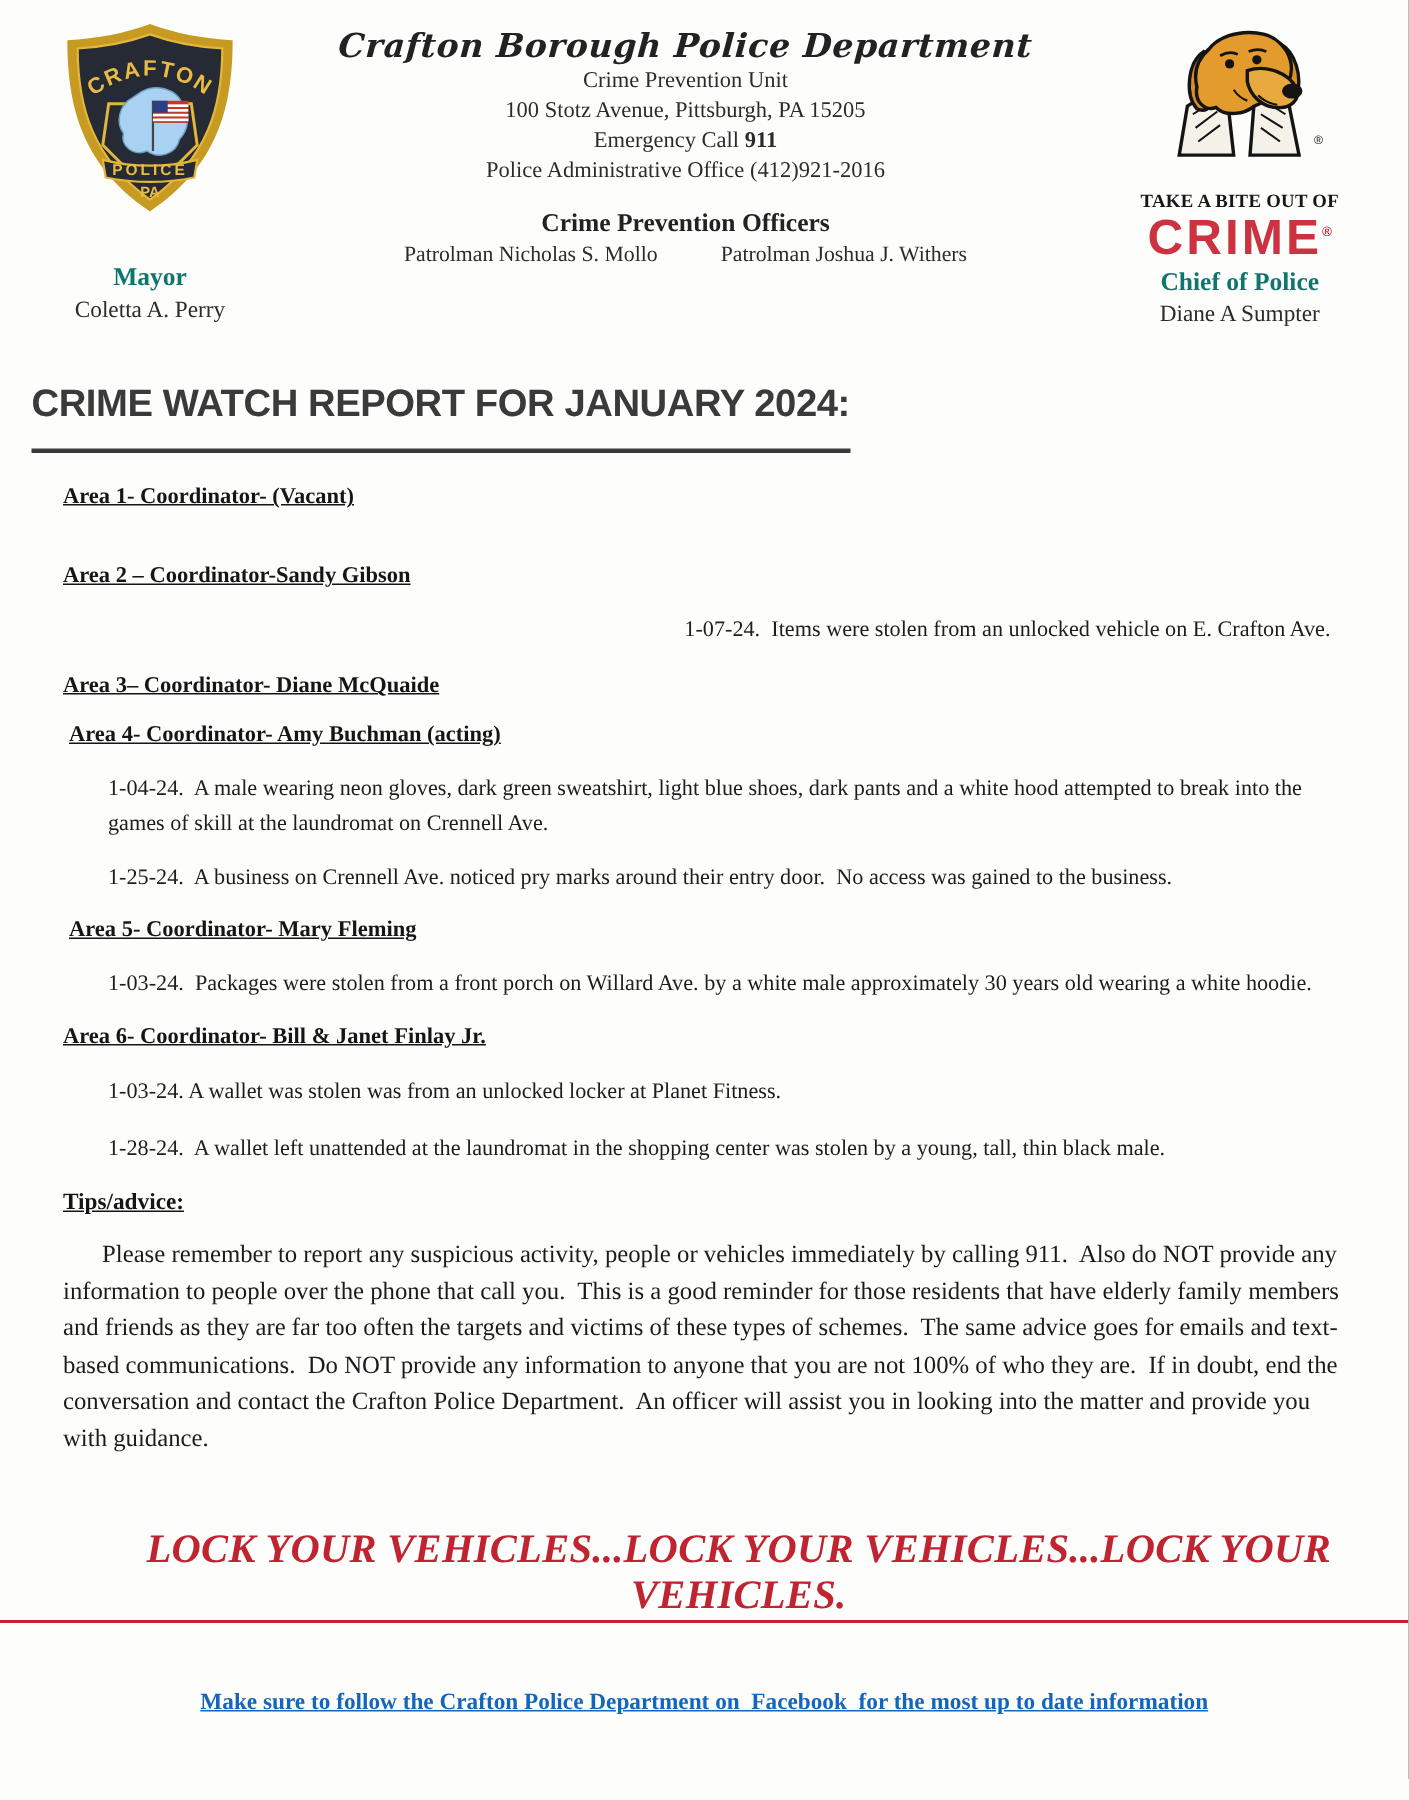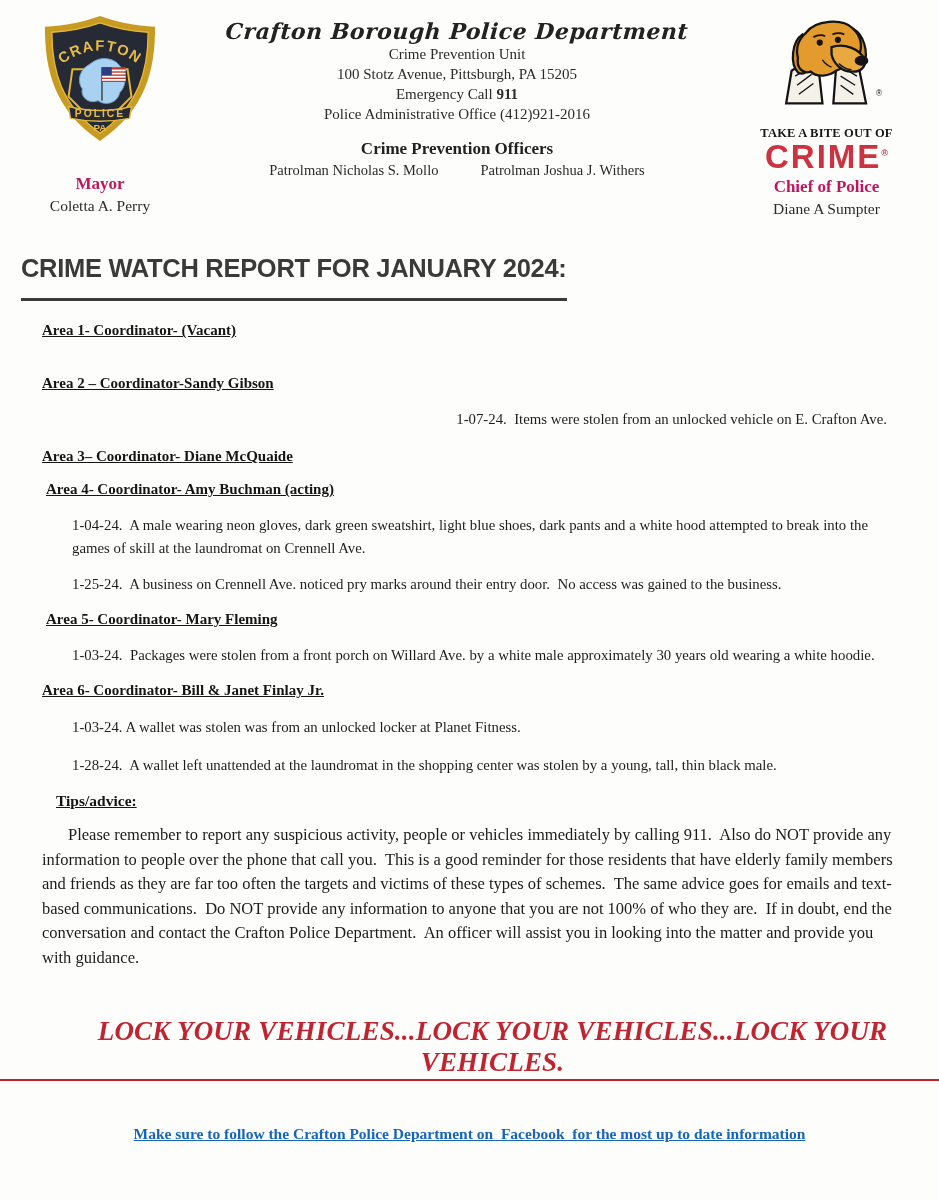--- a/index.html
+++ b/index.html
@@ -14,21 +14,21 @@
   .col-center{flex:1; text-align:center;}
   .col-right{width:225px; text-align:center; flex:none;}
   .dept-title{
     font-family:"DejaVu Serif", serif; font-style:italic; font-weight:bold;
     font-size:22px; color:#222; letter-spacing:.5px; margin-top:6px;
     transform:skewX(-4deg);
   }
   .hline{font-size:15px; color:#2b2b2b; line-height:20px;}
   .officers-title{font-size:17px; font-weight:bold; margin-top:15px; color:#222;}
   .officers-row{display:flex; justify-content:center; gap:42px; font-size:14.5px; margin-top:3px; color:#2b2b2b;}
-  .person-label{font-size:17px; font-weight:bold; color:#be185d; margin-top:24px;}
+  .person-label{font-size:17px; font-weight:bold; color:#0f766e; margin-top:24px;}
   .person-name{font-size:15.5px; color:#2b2b2b; margin-top:3px;}
   .tagline{font-family:"Liberation Serif",serif; font-size:12.5px; font-weight:bold; color:#171717; letter-spacing:.2px; margin-top:-2px;}
   .crime-word{
     font-family:"Liberation Sans",sans-serif; font-weight:900; font-size:33px;
     color:#cc3340; letter-spacing:2px; line-height:.95;
   }
   .crime-word sup{font-size:9px; letter-spacing:0;}
   .col-right .person-label{margin-top:5px;}
   
   .report-title-wrap{margin:36px 0 0 21px;}
@@ -40,21 +40,21 @@
   .area-heading{
     margin-left:42px; font-size:15px; font-weight:bold; color:#151515;
     text-decoration:underline; white-space:pre-wrap;
   }
   .indent2{margin-left:46px;}
   .entry{
     margin-left:72px; margin-right:52px; font-size:14.8px; color:#1d1d1d;
     line-height:23px; white-space:pre-wrap;
   }
   .tips-heading{
-    margin-left:56px; font-size:15.5px; font-weight:bold; color:#151515;
+    margin-left:42px; font-size:15.5px; font-weight:bold; color:#151515;
     text-decoration:underline;
   }
   .tips-para{
     margin-left:42px; margin-right:44px; font-size:16.5px; color:#1b1b1b;
     line-height:24.5px; text-indent:26px; white-space:pre-wrap;
   }
   
   .lock-banner-wrap{text-align:center; margin-top:46px;}
   .lock-banner{
     display:inline-block; font-style:italic; font-weight:bold; font-size:27px;

